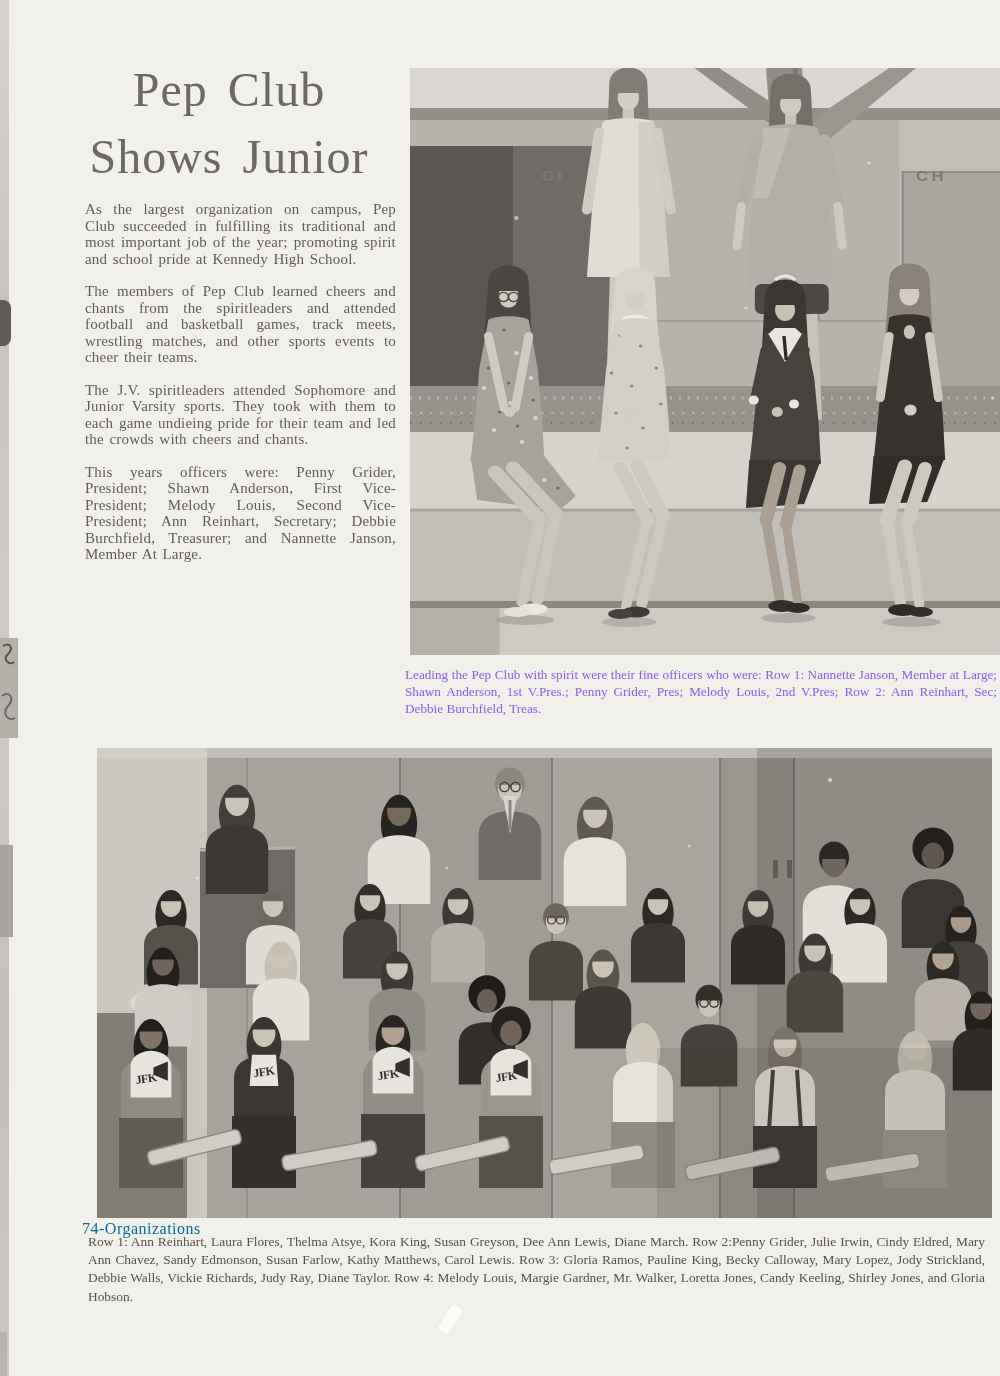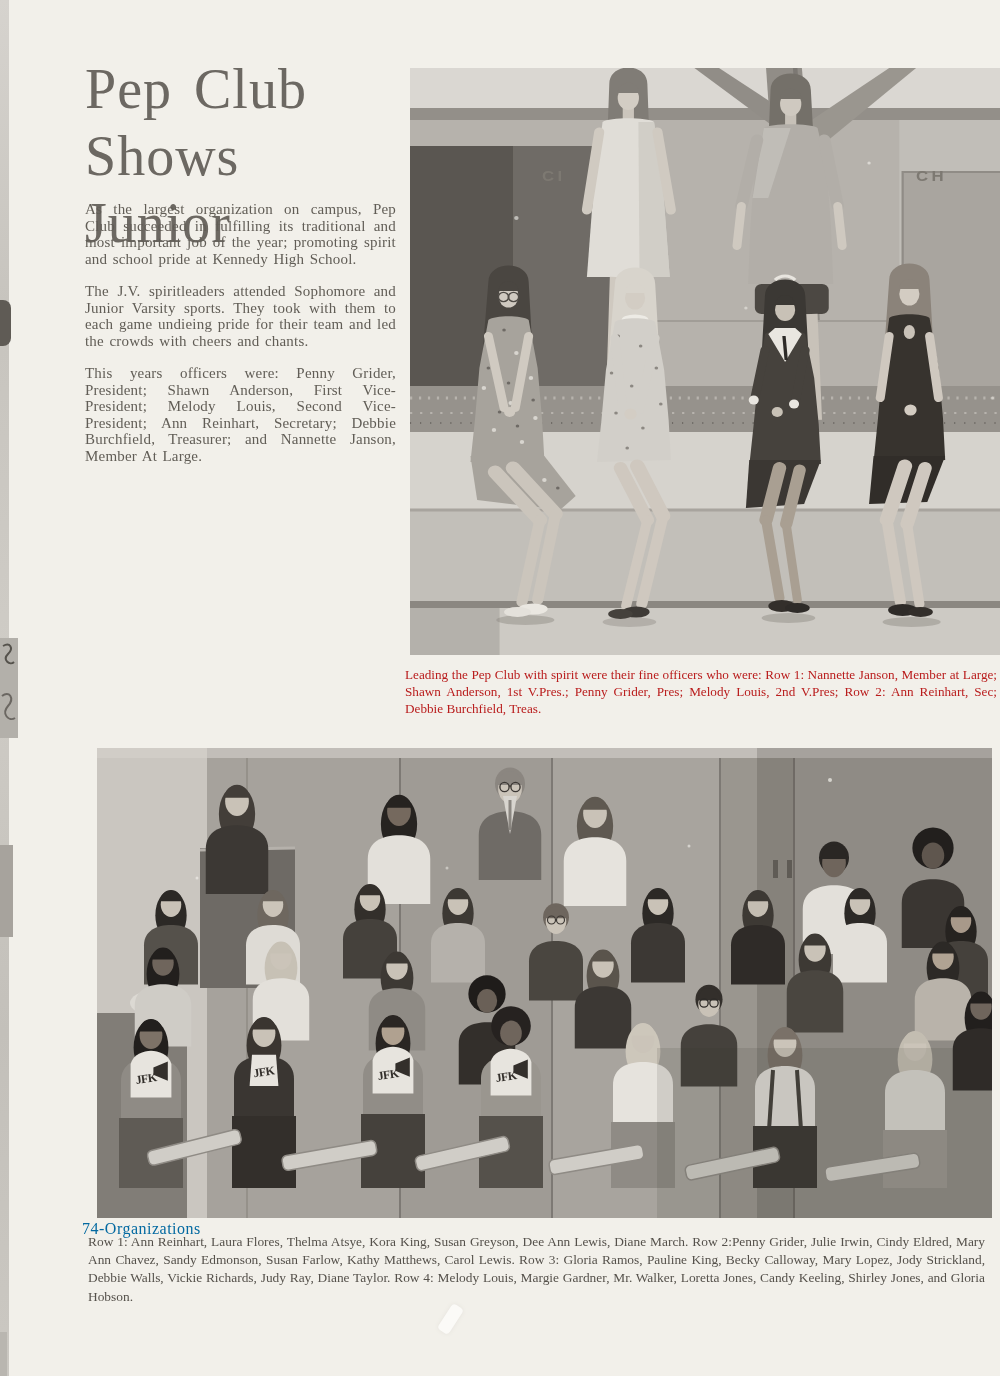--- a/index.html
+++ b/index.html
@@ -8,33 +8,33 @@
   
   .edge-strip{position:absolute;left:0;top:0;width:9px;height:1376px;
     background:linear-gradient(#d6d3ce,#c7c4be 22%,#cfccc6 48%,#c3c0ba 75%,#cbc8c2);}
   .edge-blob{position:absolute;left:0;top:300px;width:11px;height:46px;background:#5f5b55;border-radius:0 8px 8px 0;}
   .edge-scribble{position:absolute;left:0;top:638px;width:18px;height:100px;background:#b3b0aa;}
   .edge-block{position:absolute;left:0;top:845px;width:13px;height:92px;background:#a7a39d;}
   .edge-foot{position:absolute;left:0;top:1332px;width:7px;height:44px;background:#b9b6b0;}
   .whiteout-mark{position:absolute;left:444px;top:1304px;width:13px;height:30px;background:#fbfaf7;
     transform:rotate(33deg);border-radius:4px;box-shadow:0 0 4px #e5e2dc;}
   
-  .masthead{position:absolute;left:85px;top:56px;width:288px;text-align:left;
-    font-size:56px;line-height:67px;color:#6c6862;letter-spacing:1px;word-spacing:7px;}
+  .masthead{position:absolute;left:85px;top:56px;width:288px;text-align:center;
+    font-size:48px;line-height:67px;color:#6c6862;letter-spacing:1px;word-spacing:7px;}
   
   .article{position:absolute;left:85px;top:201px;width:311px;font-size:15px;line-height:16.5px;
     text-align:justify;color:#615d56;letter-spacing:.2px;word-spacing:1.5px;}
   .article p{margin:0 0 16px 0;}
   
   .figure-top{position:absolute;left:410px;top:68px;width:655px;height:587px;}
   .figure-bottom{position:absolute;left:97px;top:748px;width:895px;height:470px;}
   figure{margin:0;}
   figure svg{display:block;width:100%;height:100%;}
   .caption-top{position:absolute;left:405px;top:666px;width:592px;font-size:13.2px;line-height:17.2px;
-    text-align:justify;color:#b91c1c;}
+    text-align:justify;color:#8b5cf6;}
   .caption-bottom{position:absolute;left:88px;top:1233px;width:897px;font-size:13.4px;line-height:18.2px;
     text-align:justify;color:#55514b;font-family:Liberation Serif, serif;}
   .page-footer{position:absolute;left:82px;top:1220px;font-size:16px;color:#0369a1;letter-spacing:.5px;text-align:right;}
   .sign{font-family:"Liberation Sans",sans-serif;font-weight:bold;font-size:15px;fill:#7d7972;letter-spacing:3px;}
   .logo-text{font-family:"Liberation Serif",serif;font-weight:bold;font-size:10px;fill:#332f2b;letter-spacing:-0.5px;}
 </style>
 </head>
 <body>
 
 <div class="page">
@@ -51,20 +51,21 @@
   <div class="edge-foot"></div>
   <div class="whiteout-mark"></div>
 
   <header class="masthead">
     <div>Pep Club</div>
     <div>Shows Junior</div>
   </header>
 
   <section class="article">
     <p>As the largest organization on campus, Pep Club succeeded in fulfilling its traditional and most important job of the year; promoting spirit and school pride at Kennedy High School.</p>
+    <p>The members of Pep Club learned cheers and chants from the spiritleaders and attended football and basketball games, track meets, wrestling matches, and other sports events to cheer their teams.</p>
     <p>The J.V. spiritleaders attended Sophomore and Junior Varsity sports. They took with them to each game undieing pride for their team and led the crowds with cheers and chants.</p>
     <p>This years officers were: Penny Grider, President; Shawn Anderson, First Vice-President; Melody Louis, Second Vice-President; Ann Reinhart, Secretary; Debbie Burchfield, Treasurer; and Nannette Janson, Member At Large.</p>
   </section>
 
   <figure class="figure-top">
     <svg viewBox="0 0 585 587" preserveAspectRatio="none">
 
       <g>
         <rect width="585" height="587" fill="#b6b2ac"></rect>
         <rect width="585" height="46" fill="#dad7d2"></rect>

